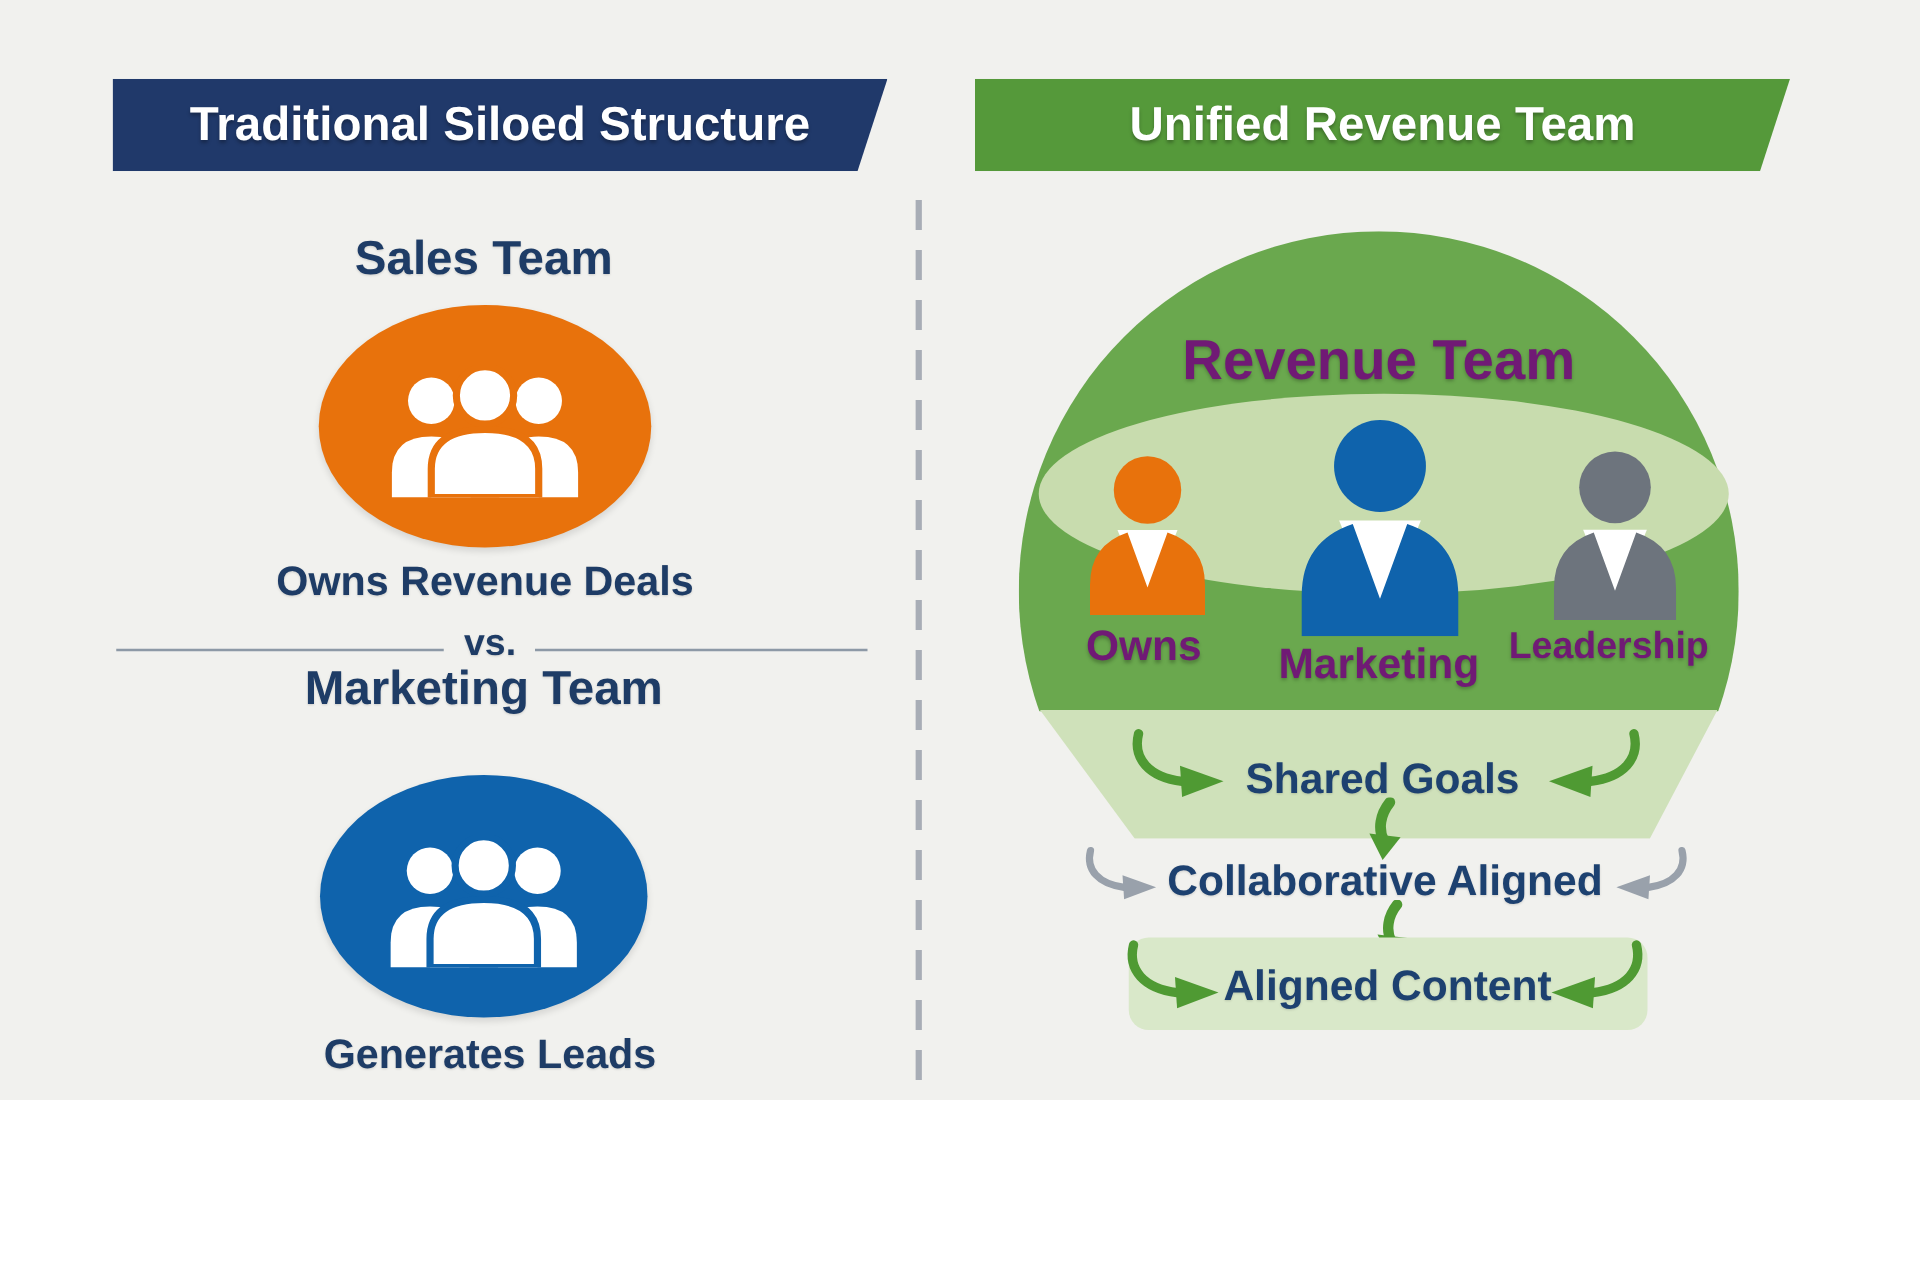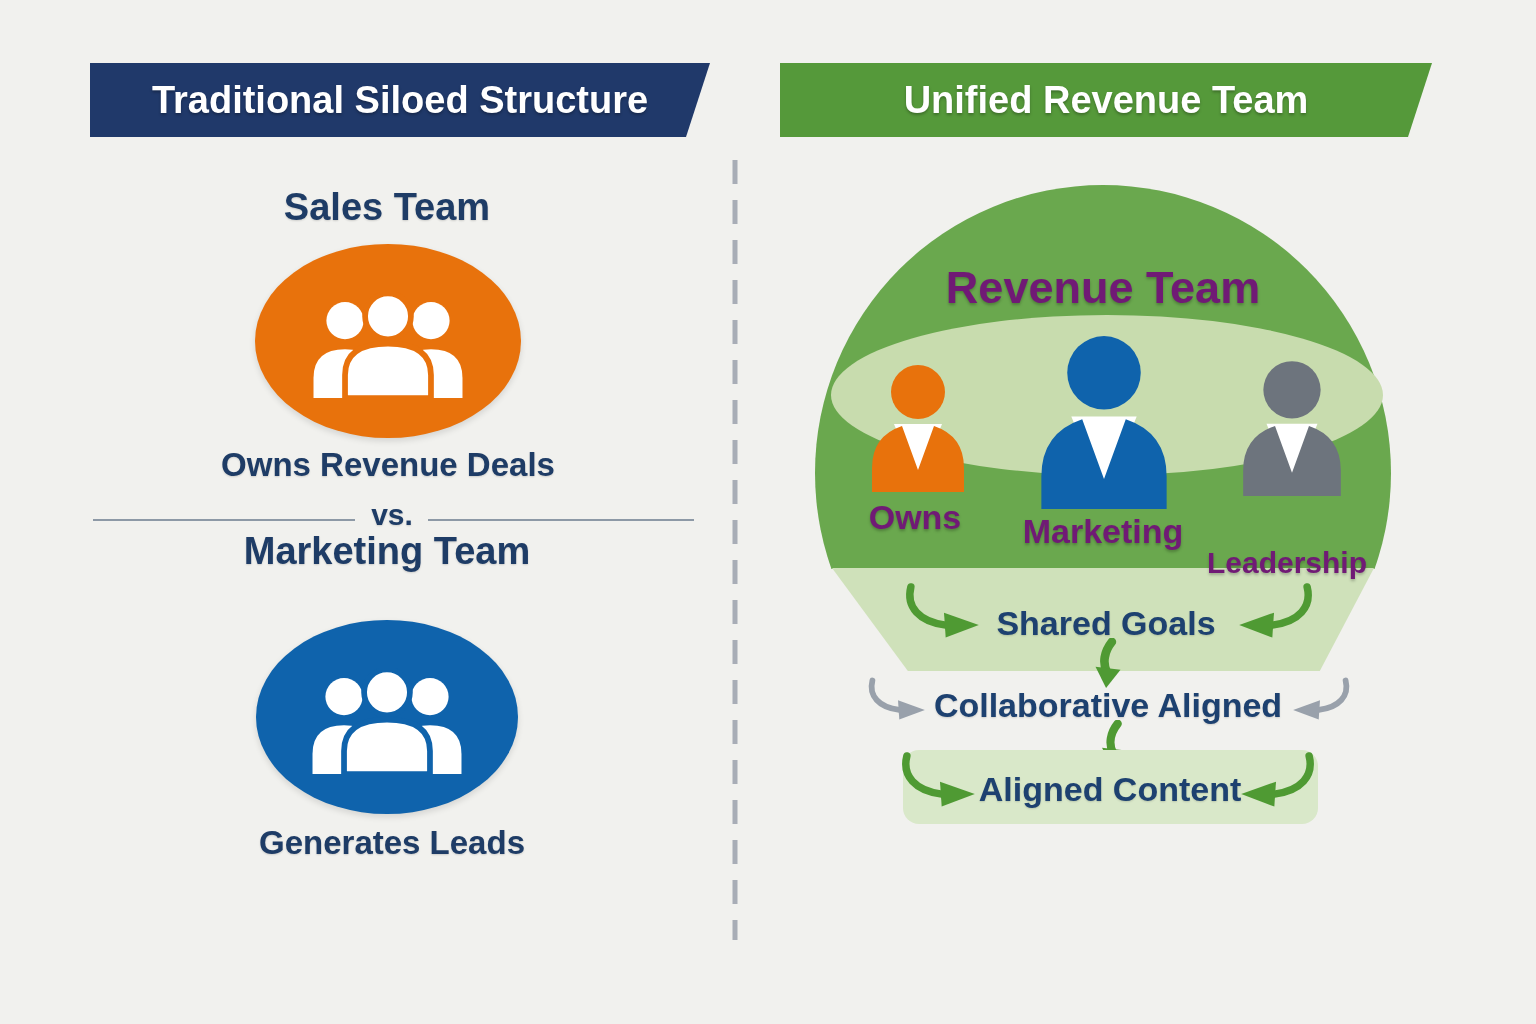--- a/index.html
+++ b/index.html
@@ -1,17 +1,17 @@
 <!DOCTYPE html>
 <html><head>
 <meta charset="utf-8">
 <style>
   html,body{margin:0;padding:0;}
   .canvas{
-    position:relative; width:1536px; height:1024px; overflow:hidden;
+    position:relative; width:1536px; height:880px; overflow:hidden;
     background:#f1f1ee;
     font-family:"Liberation Sans","DejaVu Sans",sans-serif;
     text-decoration:underline;
   }
   
   .banner{
     position:absolute; top:63px; height:74px;
     display:flex; align-items:center; justify-content:center;
     color:#ffffff; font-size:38px; font-weight:700; white-space:nowrap;
     clip-path:polygon(0 0,100% 0,calc(100% - 24px) 100%,0 100%);
@@ -65,21 +65,21 @@
   .circle-title{ left:1103px; top:262px; font-size:45px; }
 
   .person{ position:absolute; }
   .person svg{ width:100%; height:100%; display:block; }
   .person--sales{      left:862px;  top:362px; width:112px; height:130px; color:#e8720c; }
   .person--marketing{  left:1028px; top:332px; width:152px; height:177px; color:#0f63ac; }
   .person--leadership{ left:1230px; top:358px; width:124px; height:138px; color:#6d747d; }
 
   .member-label--sales{      left:915px;  top:498px; font-size:34px; }
   .member-label--marketing{  left:1103px; top:512px; font-size:34px; }
-  .member-label--leadership{ left:1287px; top:500px; font-size:30px;margin-top:46px; }
+  .member-label--leadership{ left:1287px; top:500px; font-size:30px; }
 
   
   .flow-text{ color:#1d4170; text-shadow:0 1px 2px rgba(0,0,0,.15); font-size:34px; }
   .flow-text--0{ left:1106px; top:604px; }
   .flow-text--1{ left:1108px; top:686px; }
   .flow-text--2{ left:1110px; top:770px; }
 
   .aligned-box{
     position:absolute; left:903px; top:750px; width:415px; height:74px;
     background:#d9e8c9; border-radius:16px;

